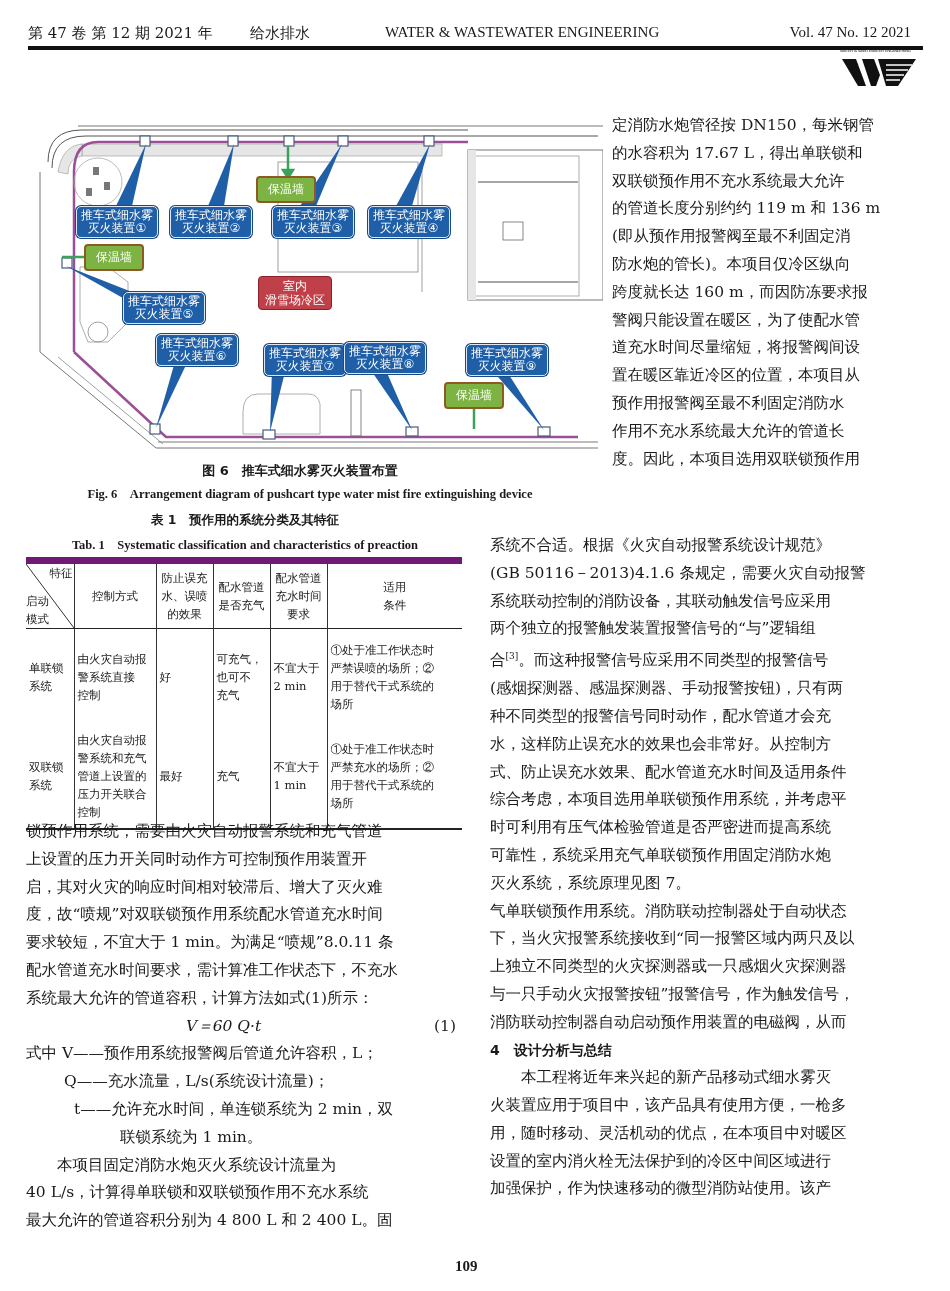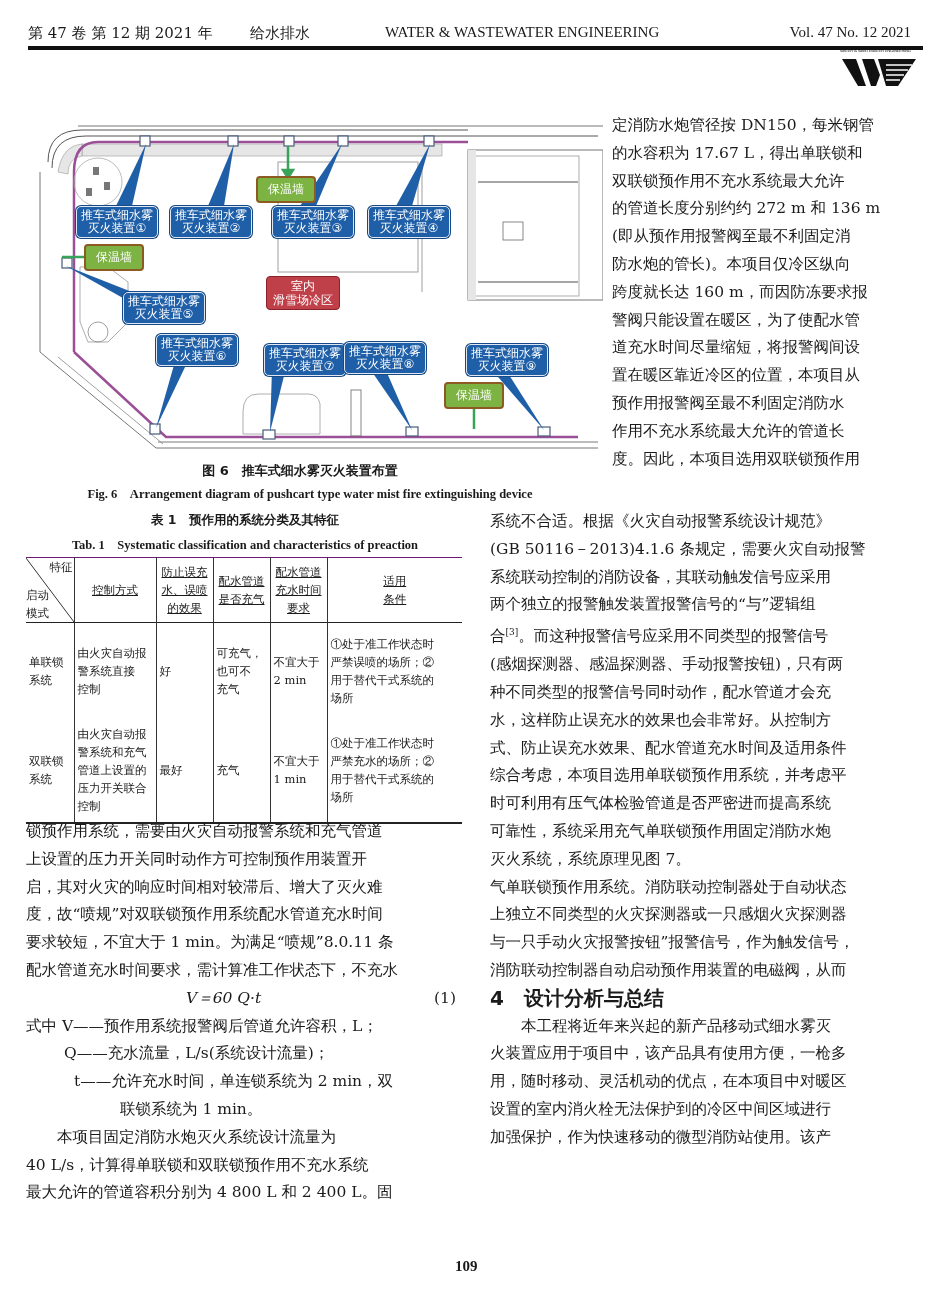--- a/index.html
+++ b/index.html
@@ -17,32 +17,32 @@
   .callout { position: absolute; background: #1f5fa8; color: #fff; border: 1.5px solid #dfe8f2; border-radius: 5px; font-size: 12px; line-height: 13px; text-align: center; padding: 2px 4px; font-family: "DejaVu Sans", sans-serif; box-shadow: 0 0 0 1px #174a85; white-space: nowrap; }
   .green-box { position: absolute; background: #7cb342; color: #fff; border: 2px solid #8d5a24; border-radius: 4px; font-size: 12px; text-align: center; font-family: "DejaVu Sans", sans-serif; padding: 3px 10px; white-space: nowrap; }
   .red-box { position: absolute; background: #c0404a; color: #fff; border: 1px solid #8a2028; border-radius: 4px; font-size: 12px; line-height: 14px; text-align: center; font-family: "DejaVu Sans", sans-serif; padding: 2px 6px; white-space: nowrap; }
 
   .tbl-title-cn { position: absolute; left: 20px; top: 512px; width: 450px; text-align: center; font-family: "DejaVu Sans", sans-serif; font-weight: bold; font-size: 12.5px; }
   .tbl-title-en { position: absolute; left: 20px; top: 537px; width: 450px; text-align: center; font-family: "Liberation Serif", serif; font-weight: bold; font-size: 12.5px; }
   table.t1 { position: absolute; left: 26px; top: 557px; width: 436px; border-collapse: collapse; font-size: 11.5px; line-height: 18px; font-family: "DejaVu Serif", serif; }
   table.t1 th, table.t1 td { border-left: 1px solid #333; border-right: 1px solid #333; font-weight: normal; vertical-align: middle; padding: 2px 3px; }
   table.t1 th:first-child, table.t1 td:first-child { border-left: none; }
   table.t1 th:last-child, table.t1 td:last-child { border-right: none; }
-  table.t1 thead tr { border-top: 1px solid #701a75; border-bottom: 1.5px solid #222; text-decoration: underline; }
+  table.t1 thead tr { border-top: 7px solid #701a75; border-bottom: 1.5px solid #222; }
   table.t1 tbody tr:last-child { border-bottom: 2px solid #222; }
   table.t1 th { text-align: center; height: 64px; }
   .diag { position: relative; height: 64px; }
   .diag svg { position: absolute; left: 0; top: 0; }
   .diag .tr { position: absolute; right: 1px; top: 0; }
   .diag .bl { position: absolute; left: 0; bottom: 0; text-align: left; line-height: 18px; }
 
   .col { position: absolute; font-size: 15.5px; line-height: 27.8px; text-align: justify; }
   .col p { white-space: nowrap; }
   .indent { padding-left: 31px; }
-  .section-h { font-family: "DejaVu Sans", sans-serif; font-weight: bold; font-size: 20px; }
+  .section-h { font-family: "DejaVu Sans", sans-serif; font-weight: bold; font-size: 14px; }
   .formula { position: relative; height: 27.8px; }
   .formula .eq { position: absolute; left: 160px; font-style: italic; }
   .formula .num { position: absolute; right: 8px; }
   sup { font-size: 9px; }
   .page-num { position: absolute; left: 455px; top: 1258px; font-weight: bold; font-size: 15px; font-family: "Liberation Serif", serif; }
 </style>
 </head>
 <body>
 
 <div class="header">
@@ -155,21 +155,21 @@
   <div class="callout" style="left:226px; top:222px;"><span style="white-space:pre-line;">推车式细水雾
 灭火装置⑦</span></div>
   <div class="callout" style="left:306px; top:220px;"><span style="white-space:pre-line;">推车式细水雾
 灭火装置⑧</span></div>
   <div class="callout" style="left:428px; top:222px;"><span style="white-space:pre-line;">推车式细水雾
 灭火装置⑨</span></div>
 
   <div class="green-box" style="left:218px; top:54px;">保温墙</div>
   <div class="green-box" style="left:46px; top:122px;">保温墙</div>
   <div class="green-box" style="left:406px; top:260px;">保温墙</div>
-  <div class="red-box" style="left:228px; top:154px;"><span style="white-space:pre-line;">室内
+  <div class="red-box" style="left:220px; top:154px;"><span style="white-space:pre-line;">室内
 滑雪场冷区</span></div>
 </div>
 <div class="fig-cap-cn">图 6　推车式细水雾灭火装置布置</div>
 <div class="fig-cap-en">Fig. 6　Arrangement diagram of pushcart type water mist fire extinguishing device</div>
 
 <div class="tbl-title-cn">表 1　预作用的系统分类及其特征</div>
 <div class="tbl-title-en">Tab. 1　Systematic classification and characteristics of preaction</div>
 <table class="t1">
   <colgroup>
     <col style="width:48px">
@@ -242,64 +242,66 @@
   </tbody>
 </table>
 
 <div class="col" style="left:26px; top:818px; width:438px;">
   <p>锁预作用系统，需要由火灾自动报警系统和充气管道</p>
   <p>上设置的压力开关同时动作方可控制预作用装置开</p>
   <p>启，其对火灾的响应时间相对较滞后、增大了灭火难</p>
   <p>度，故“喷规”对双联锁预作用系统配水管道充水时间</p>
   <p>要求较短，不宜大于 1 min。为满足“喷规”8.0.11 条</p>
   <p>配水管道充水时间要求，需计算准工作状态下，不充水</p>
+  <p>系统最大允许的管道容积，计算方法如式(1)所示：</p>
   <div class="formula">
     <span class="eq">V＝60 Q·t</span>
     <span class="num">(1)</span>
   </div>
   <p>式中 V——预作用系统报警阀后管道允许容积，L；</p>
   <p style="padding-left:38px;">Q——充水流量，L/s(系统设计流量)；</p>
   <p style="padding-left:48px;">t——允许充水时间，单连锁系统为 2 min，双</p>
   <p style="padding-left:94px;">联锁系统为 1 min。</p>
   <p class="indent">本项目固定消防水炮灭火系统设计流量为</p>
   <p>40 L/s，计算得单联锁和双联锁预作用不充水系统</p>
   <p>最大允许的管道容积分别为 4 800 L 和 2 400 L。固</p>
 </div>
 
 <div class="col" style="left:612px; top:112px; width:310px;">
   <p>定消防水炮管径按 DN150，每米钢管</p>
   <p>的水容积为 17.67 L，得出单联锁和</p>
   <p>双联锁预作用不充水系统最大允许</p>
-  <p>的管道长度分别约约 272 m 和 136 m</p>
+  <p>的管道长度分别约约 119 m 和 136 m</p>
   <p>(即从预作用报警阀至最不利固定消</p>
   <p>防水炮的管长)。本项目仅冷区纵向</p>
   <p>跨度就长达 160 m，而因防冻要求报</p>
   <p>警阀只能设置在暖区，为了使配水管</p>
   <p>道充水时间尽量缩短，将报警阀间设</p>
   <p>置在暖区靠近冷区的位置，本项目从</p>
   <p>预作用报警阀至最不利固定消防水</p>
   <p>作用不充水系统最大允许的管道长</p>
   <p>度。因此，本项目选用双联锁预作用</p>
 </div>
 
-<div class="col" style="left:490px; top:508px; width:436px;">
+<div class="col" style="left:490px; top:532px; width:436px;">
   <p>系统不合适。根据《火灾自动报警系统设计规范》</p>
   <p>(GB 50116－2013)4.1.6 条规定，需要火灾自动报警</p>
   <p>系统联动控制的消防设备，其联动触发信号应采用</p>
   <p>两个独立的报警触发装置报警信号的“与”逻辑组</p>
   <p><span>合</span><sup>[3]</sup><span>。而这种报警信号应采用不同类型的报警信号</span></p>
   <p>(感烟探测器、感温探测器、手动报警按钮)，只有两</p>
   <p>种不同类型的报警信号同时动作，配水管道才会充</p>
   <p>水，这样防止误充水的效果也会非常好。从控制方</p>
   <p>式、防止误充水效果、配水管道充水时间及适用条件</p>
   <p>综合考虑，本项目选用单联锁预作用系统，并考虑平</p>
   <p>时可利用有压气体检验管道是否严密进而提高系统</p>
   <p>可靠性，系统采用充气单联锁预作用固定消防水炮</p>
   <p>灭火系统，系统原理见图 7。</p>
   <p>气单联锁预作用系统。消防联动控制器处于自动状态</p>
+  <p>下，当火灾报警系统接收到“同一报警区域内两只及以</p>
   <p>上独立不同类型的火灾探测器或一只感烟火灾探测器</p>
   <p>与一只手动火灾报警按钮”报警信号，作为触发信号，</p>
   <p>消防联动控制器自动启动预作用装置的电磁阀，从而</p>
   <p class="section-h">4　设计分析与总结</p>
   <p class="indent">本工程将近年来兴起的新产品移动式细水雾灭</p>
   <p>火装置应用于项目中，该产品具有使用方便，一枪多</p>
   <p>用，随时移动、灵活机动的优点，在本项目中对暖区</p>
   <p>设置的室内消火栓无法保护到的冷区中间区域进行</p>
   <p>加强保护，作为快速移动的微型消防站使用。该产</p>
 </div>

